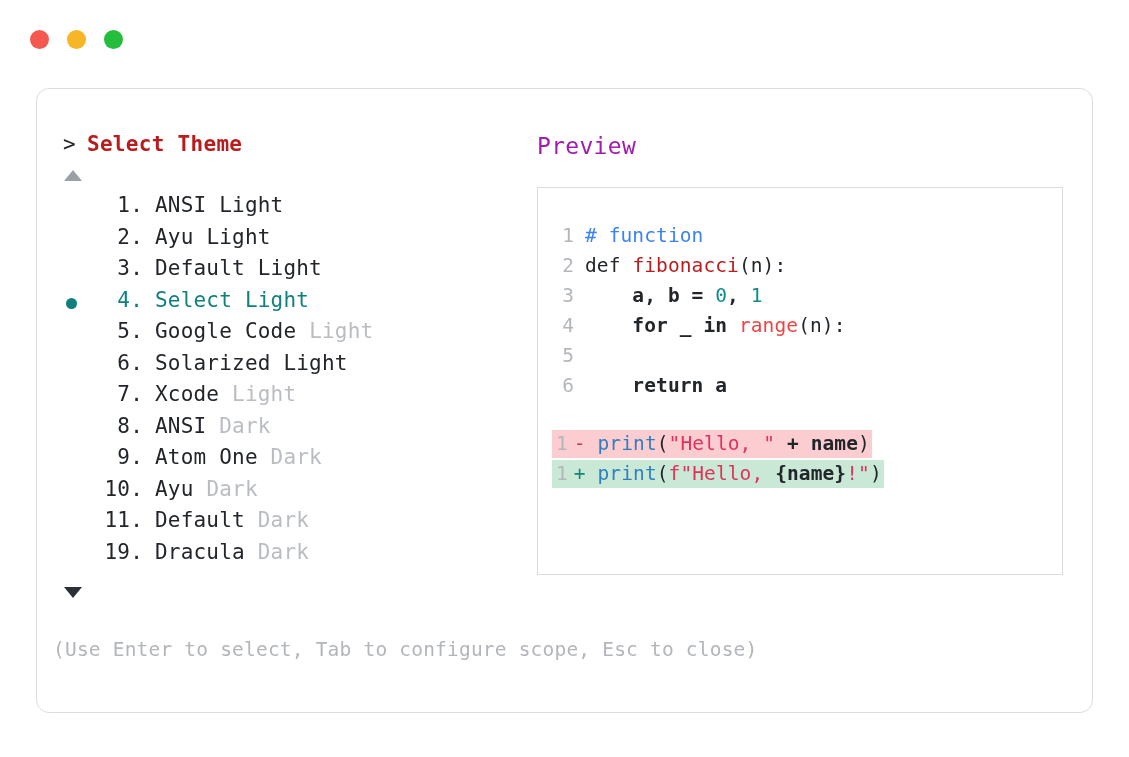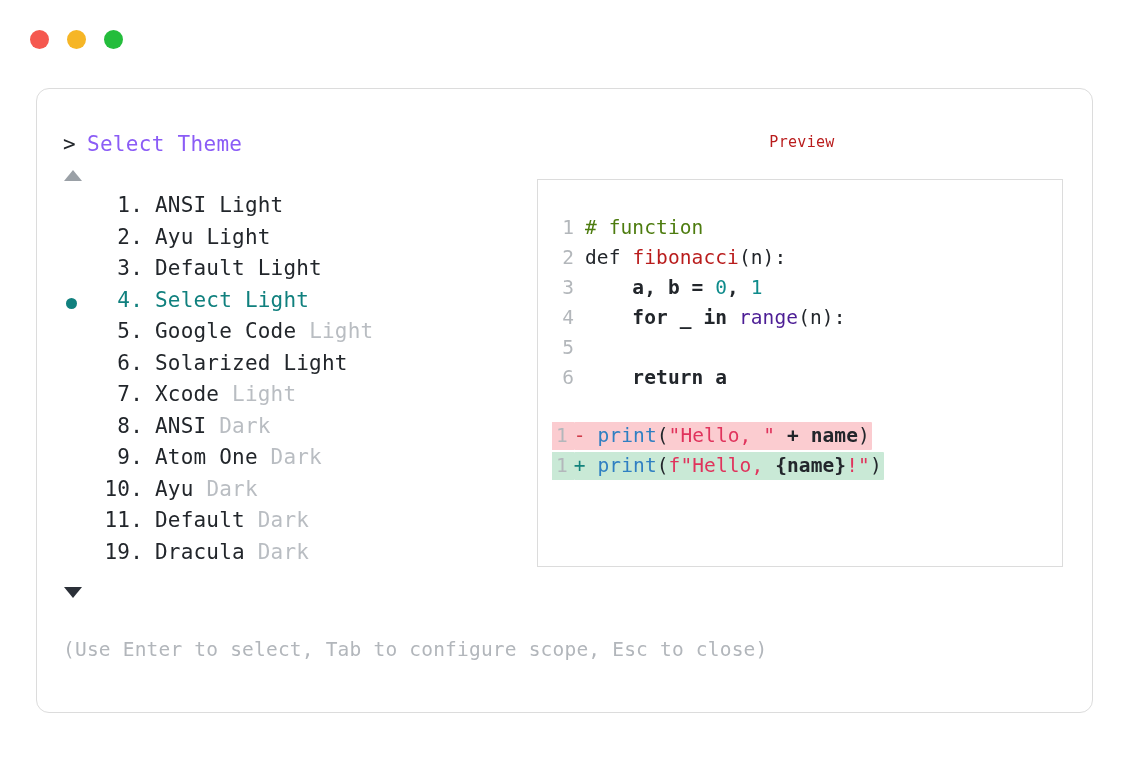--- a/index.html
+++ b/index.html
@@ -72,21 +72,21 @@
   .prompt-line {
     display: flex;
     align-items: baseline;
     gap: 11px;
     font-size: 21px;
     color: #22262b;
     letter-spacing: 0.3px;
     line-height: 1.1;
   }
   .prompt-caret { color: #22262b; }
-  .prompt-title { color: #8b5cf6; }
+  .prompt-title { color: #b91c1c; font-weight: bold; }
 
   .scroll-arrow {
     width: 0;
     height: 0;
     margin-left: 1px;
     border-left: 9px solid transparent;
     border-right: 9px solid transparent;
   }
   .scroll-arrow.up {
     margin-top: 14px;
@@ -139,40 +139,39 @@
   .variant { color: #22262b; margin-top: 8px; }
   .variant.muted { color: #b9bdc2; }
 
   .theme-row.selected .idx-cell,
   .theme-row.selected .name-cell,
   .theme-row.selected .variant { color: #10807e; }
 
   
   .footer-hint {
     position: absolute;
-    left: 26px;
+    left: 16px;
     top: 549px;
     font-size: 19.5px;
     color: #b2b6bb;
     letter-spacing: 0.2px;
     white-space: pre;
   }
 
   
   .right-col {
     position: absolute;
     left: 500px;
     top: 44px;
     width: 530px;
   }
   .preview-label {
-    font-size: 15px;
-    color: #b91c1c;
+    font-size: 23px;
+    color: #a21caf;
     letter-spacing: 0.3px;
-    text-align: center;
   }
 
   .code-box {
     margin-top: 28px;
     width: 526px;
     height: 388px;
     box-sizing: border-box;
     border: 1.5px solid #dcdcdc;
     background: #ffffff;
     padding: 36px 0 0 18px;
@@ -192,25 +191,25 @@
     text-align: right;
     color: #b3b7bb;
   }
   .code-text {
     padding-left: 11px;
     color: #22262b;
   }
   .code-spacer { height: 26px; }
 
   
-  .tok-comment { color: #4d7c0f; }
+  .tok-comment { color: #3b82f6; }
   .tok-keyword { color: #22262b; }
   .tok-fn-def  { color: #b91c1c; }
   .tok-num     { color: #0e8b8b; }
-  .tok-builtin { color: #4c1d95; }
+  .tok-builtin { color: #ef4444; }
   .tok-plain   { color: #22262b; font-weight: bold; }
   .tok-call    { color: #2f7fc2; }
   .tok-string  { color: #e0335c; }
   .tok-punc    { color: #22262b; }
 
   
   .diff-line .gutter { color: #b3b7bb; }
   .diff-hl {
     padding: 2px 2px 3px 0;
     border-radius: 1px;

